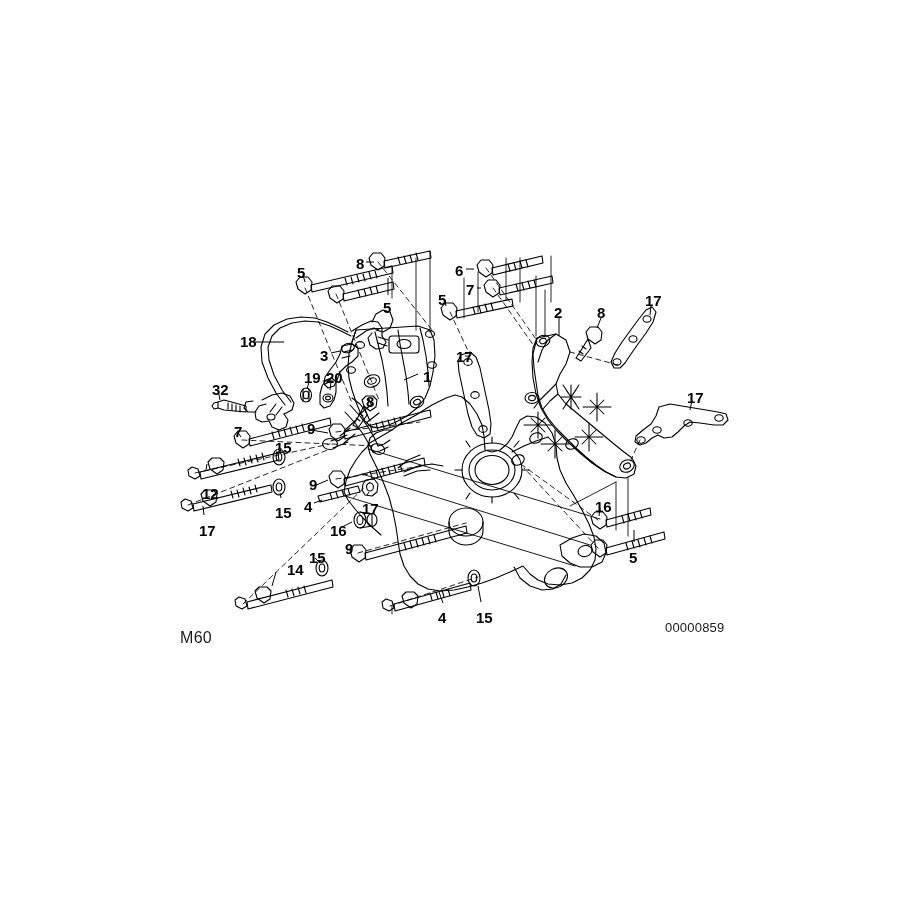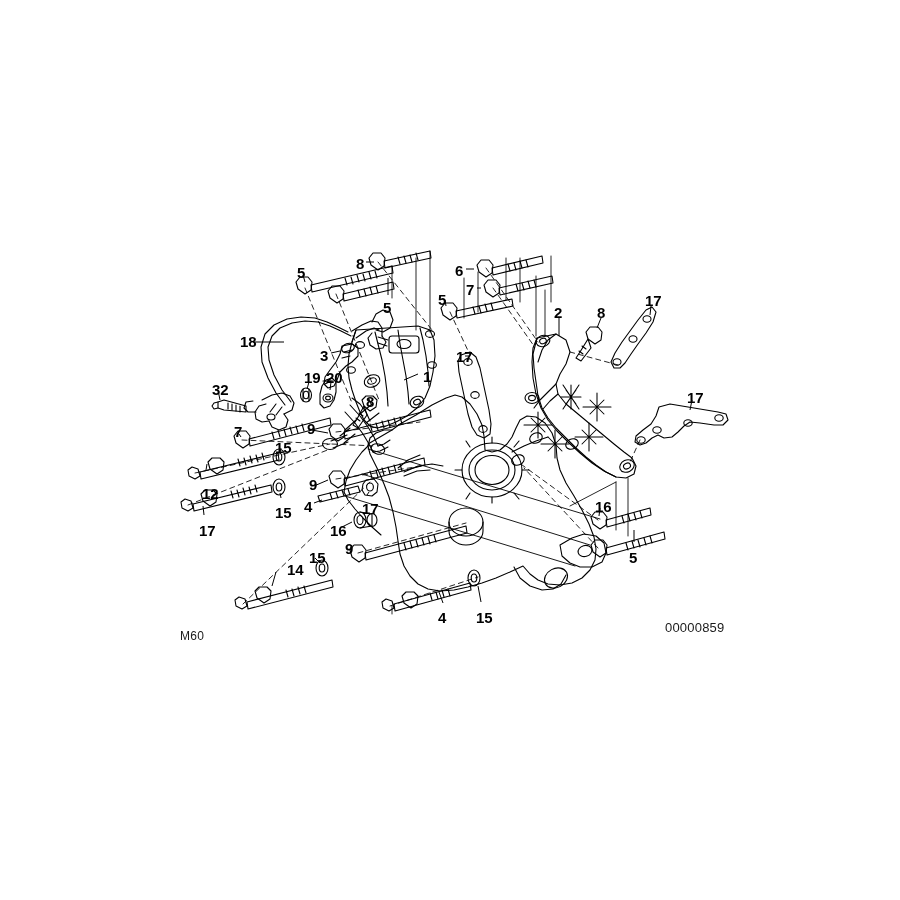--- a/index.html
+++ b/index.html
@@ -1,21 +1,21 @@
 <!DOCTYPE html>
 <html><head>
 <meta charset="utf-8">
 <style>
   html,body{margin:0;padding:0;background:#ffffff;}
   body{width:900px;height:900px;font-family:"Liberation Sans",sans-serif;color:#000;}
   #sheet{position:relative;width:900px;height:900px;overflow:hidden;background:#fff;}
   #svgwrap{position:absolute;left:0;top:0;width:900px;height:900px;}
   .cap{position:absolute;font-weight:bold;font-size:15px;line-height:1;color:#000;
        font-family:"Liberation Sans",sans-serif;white-space:nowrap;}
-  .foot{position:absolute;font-size:12px;color:#1a1a1a;font-family:"Liberation Sans",sans-serif;
+  .foot{position:absolute;font-size:16px;color:#1a1a1a;font-family:"Liberation Sans",sans-serif;
         letter-spacing:.3px;white-space:nowrap;}
   .foot.right{letter-spacing:.2px;font-size:13px;}
 </style>
 </head>
 <body>
 
 <div id="sheet">
 
   <div id="svgwrap">
   <svg width="900" height="900" viewBox="0 0 900 900" xmlns="http://www.w3.org/2000/svg">

